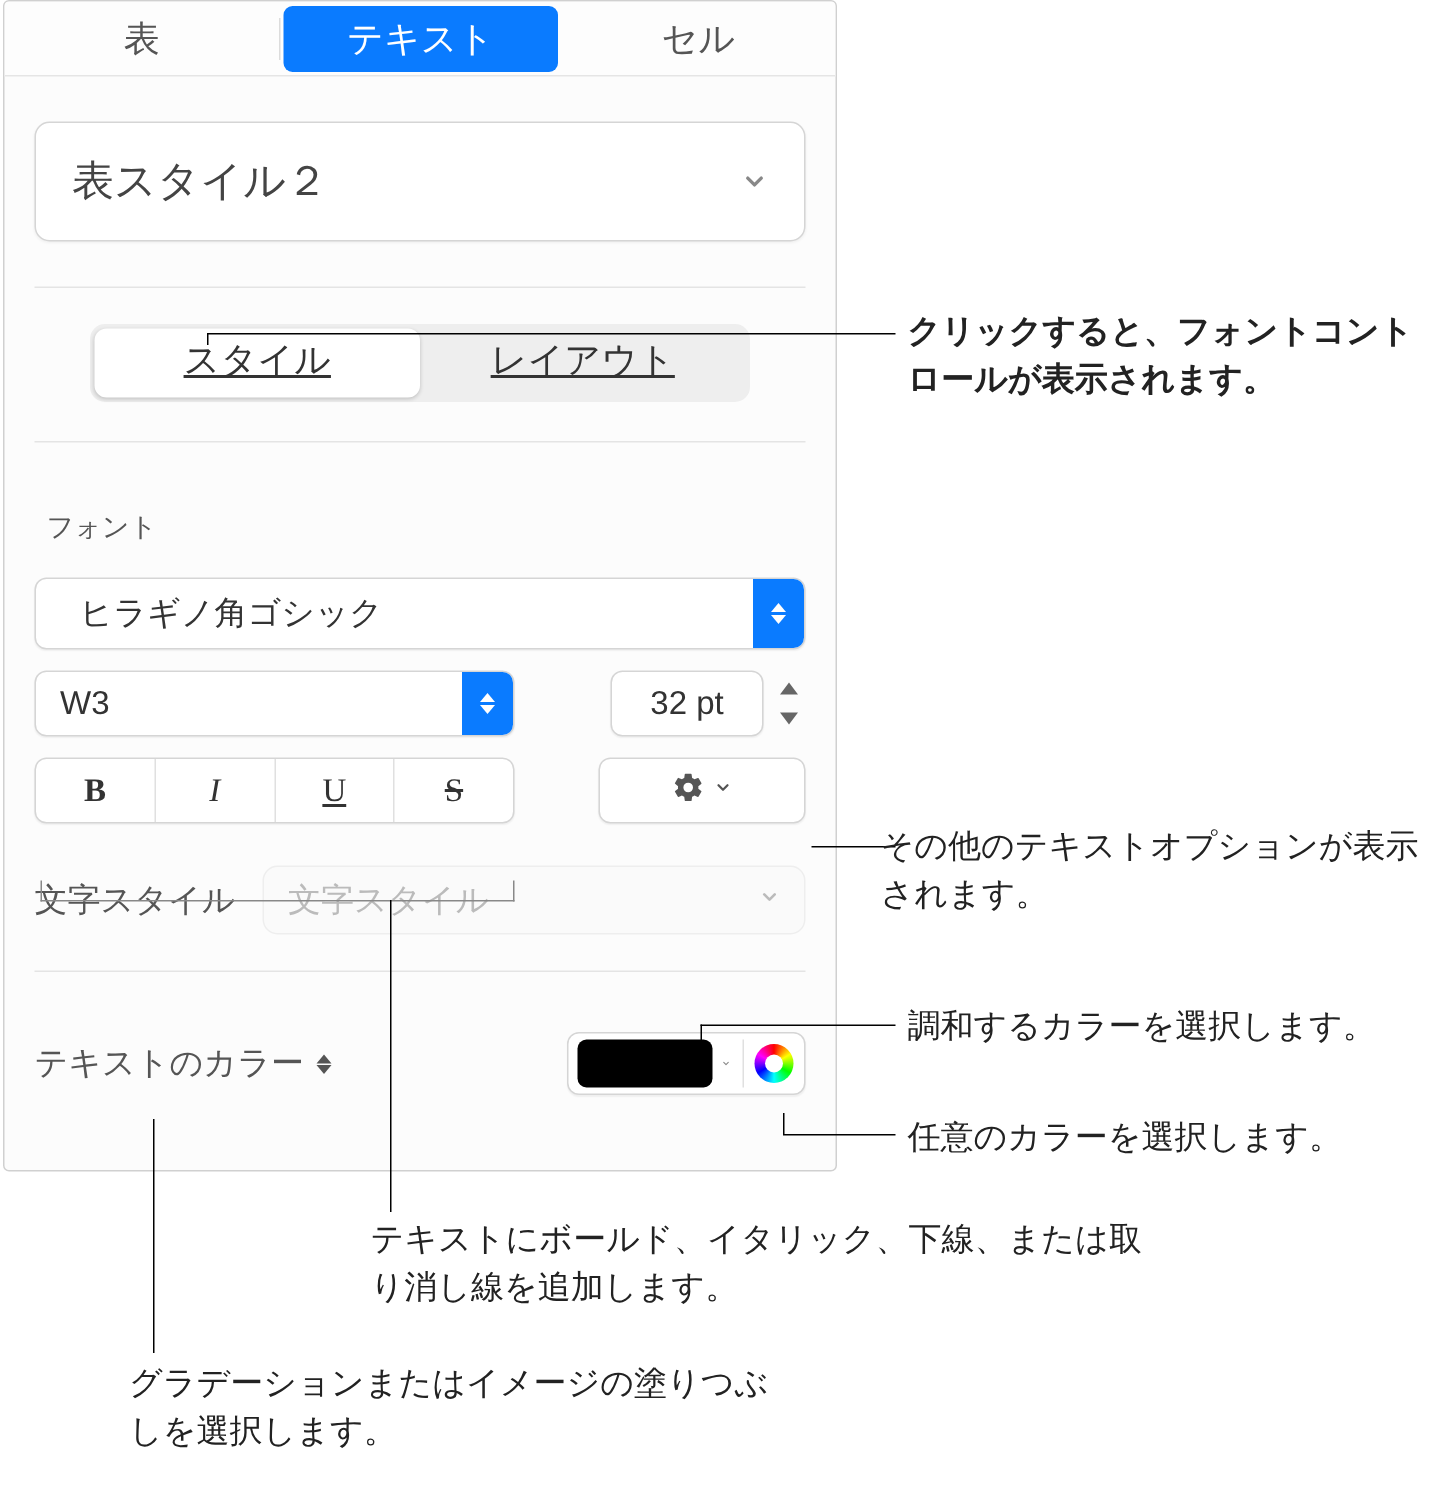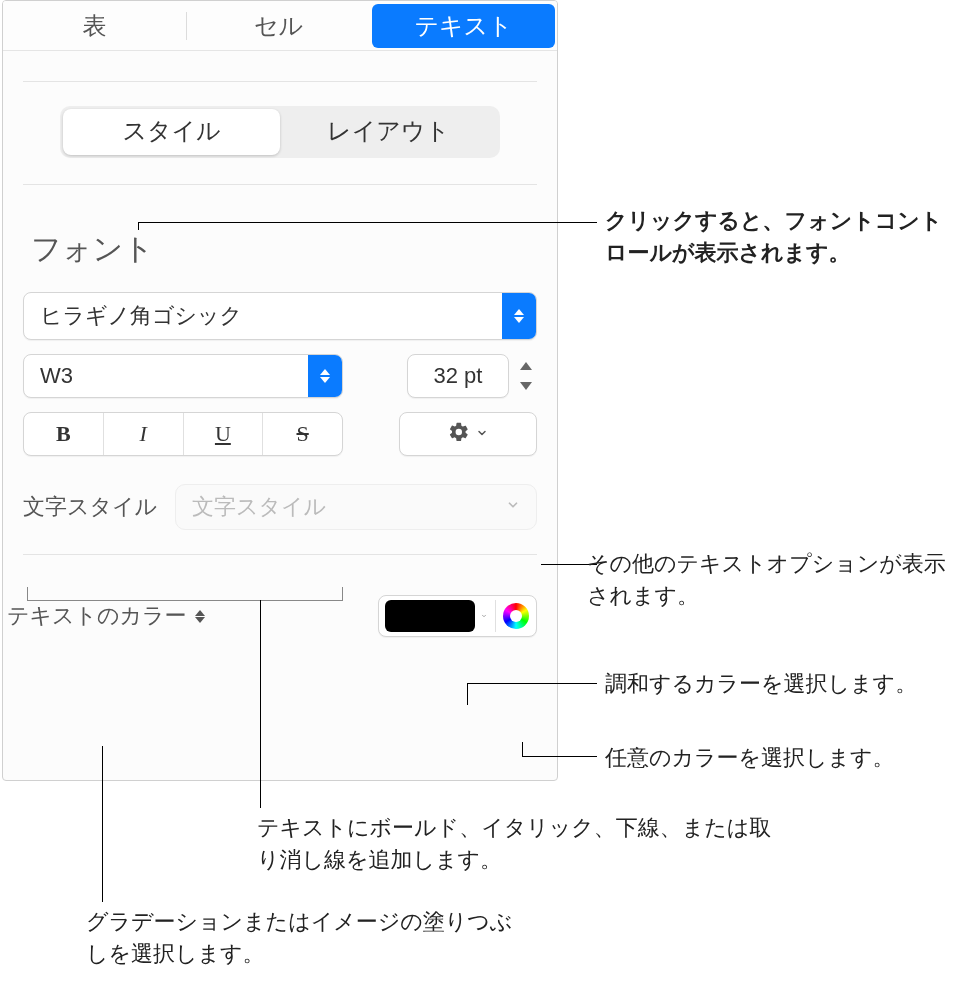--- a/index.html
+++ b/index.html
@@ -87,43 +87,45 @@
     padding: 3px;
   }
   .segment {
     flex: 1;
     text-align: center;
     font-size: 24px;
     line-height: 44px;
     color: #333;
     border-radius: 8px;
     cursor: default;
+    text-decoration: underline;
   }
   .segment.active {
     background: #fff;
     box-shadow: 0 1px 3px rgba(0,0,0,0.2);
   }
 
   .section-label {
-    font-size: 30px;
+    font-size: 18px;
     color: #555;
     margin: 44px 20px 0 28px;
   }
 
   
   .popup {
     margin: 22px 20px 0 20px;
     height: 48px;
     border: 1px solid #d5d5d5;
     border-radius: 8px;
     background: #fff;
     display: flex;
     align-items: center;
     box-shadow: 0 1px 1px rgba(0,0,0,0.05);
     overflow: hidden;
+    padding-left: 13px;
   }
   .popup-label {
     flex: 1;
     font-size: 22px;
     color: #333;
     padding-left: 16px;
   }
   .popup-stepper {
     width: 34px;
     height: 100%;
@@ -273,21 +275,21 @@
     align-items: center;
     padding: 0 16px;
     justify-content: space-between;
   }
   .charstyle-placeholder { color: #bbb; font-size: 22px; }
 
   
   .row-textcolor {
     display: flex;
     align-items: center;
-    margin: 40px 20px 0 4px;
+    margin: 40px 20px 0 20px;
     justify-content: space-between;
   }
   .textcolor-left {
     display: flex;
     align-items: center;
     gap: 8px;
     font-size: 22px;
     color: #555;
   }
   .updown-mini {
@@ -351,24 +353,32 @@
 
 </style>
 </head>
 <body>
 
 <div class="panel">
 
   <div class="top-tabs">
     <div class="top-tab">表</div>
     <div class="vsep"></div>
+    <div class="top-tab active">テキスト</div>
     <div class="top-tab">セル</div>
-    <div class="top-tab active">テキスト</div>
-  </div>
-
+  </div>
+
+  <div class="style-dropdown">
+    <span class="style-dropdown-label">表スタイル２</span>
+    <span class="chevron-down">
+      <svg viewBox="0 0 24 24">
+          <path d="M6 9l6 6 6-6" fill="none" stroke="#888" stroke-width="3" stroke-linecap="round" stroke-linejoin="round"></path>
+        </svg>
+    </span>
+  </div>
 
   <div class="hr"></div>
 
   <div class="segmented">
     <div class="segment active">スタイル</div>
     <div class="segment">レイアウト</div>
   </div>
 
   <div class="hr" style="margin-top:26px"></div>
 
@@ -476,16 +486,16 @@
 
 <div class="leader v" style="left:467px; top:683px; height:22px;"></div>
 <div class="leader h" style="left:467px; top:683px; width:130px;"></div>
 <div class="callout" style="left:605px; top:668px; width:360px;">調和するカラーを選択します。</div>
 
 <div class="leader v" style="left:522px; top:742px; height:14px;"></div>
 <div class="leader h" style="left:522px; top:756px; width:75px;"></div>
 <div class="callout" style="left:605px; top:742px; width:360px;">任意のカラーを選択します。</div>
 
 <div class="leader v" style="left:260px; top:600px; height:208px;"></div>
-<div class="callout" style="left:257px; top:812px; width:520px;">テキストにボールド、イタリック、下線、または取り消し線を追加します。</div>
+<div class="callout" style="left:247px; top:812px; width:520px;font-family:Liberation Mono, monospace;">テキストにボールド、イタリック、下線、または取り消し線を追加します。</div>
 
 <div class="leader v" style="left:102px; top:746px; height:156px;"></div>
 <div class="callout" style="left:86px; top:906px; width:430px;font-family:Liberation Serif, serif;">グラデーションまたはイメージの塗りつぶしを選択します。</div>
 
 </body></html>

